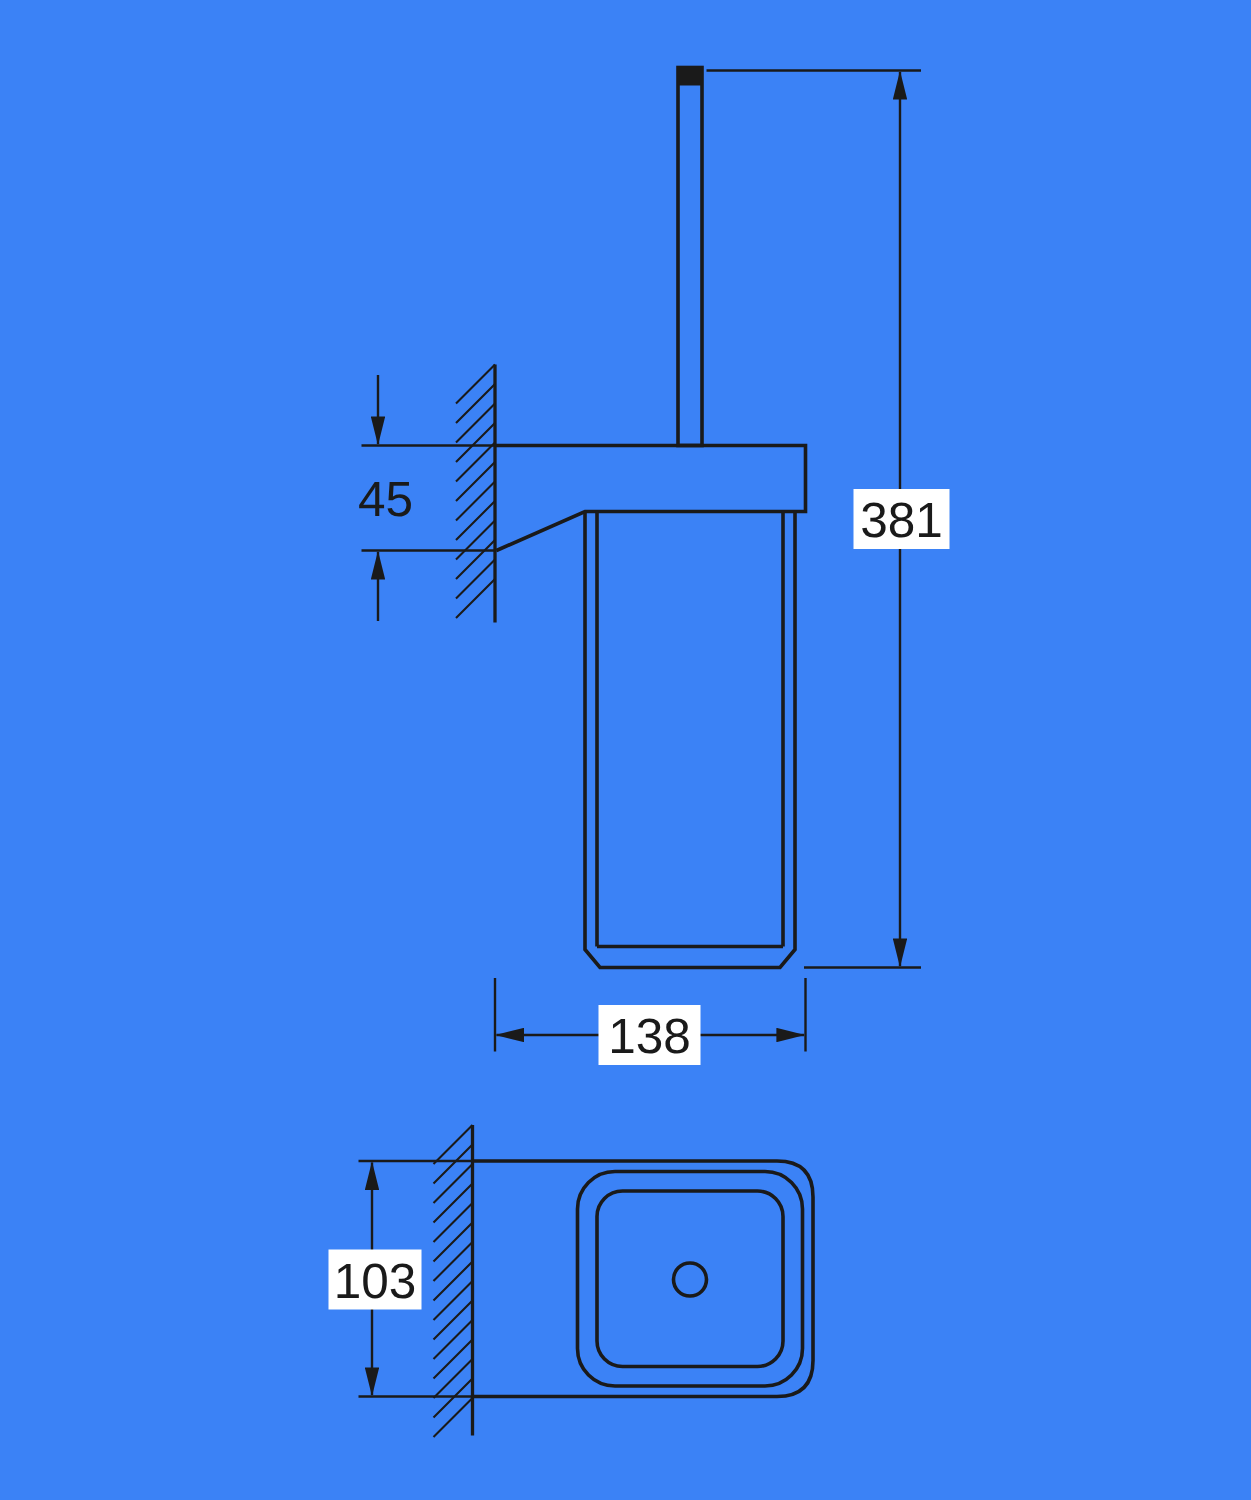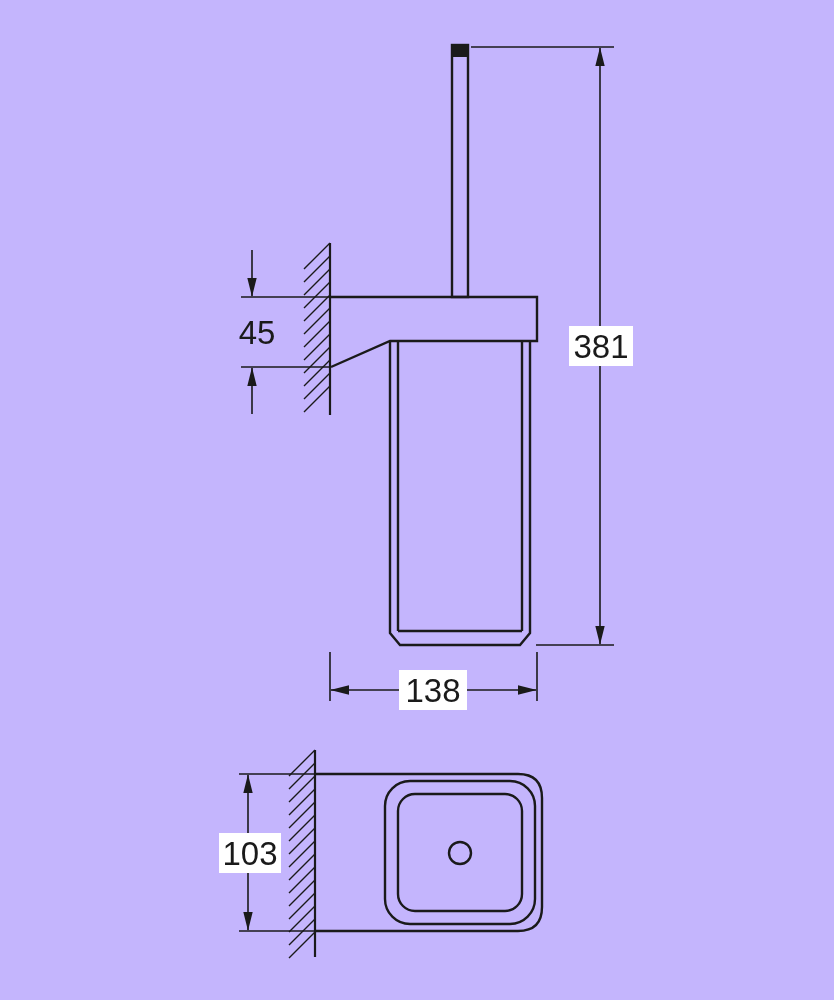--- a/index.html
+++ b/index.html
@@ -4,21 +4,21 @@
 <style>
   html, body {
     margin: 0;
     padding: 0;
     background: #ffffff;
   }
   .canvas {
     position: relative;
     width: 834px;
     height: 1000px;
-    background: #c4b5fd;
+    background: #3b82f6;
     overflow: hidden;
     text-decoration: underline;
   }
   .ln {
     stroke: #1a1a1a;
     fill: none;
     stroke-width: 2.4;
     stroke-linejoin: miter;
     stroke-linecap: butt;
   }

